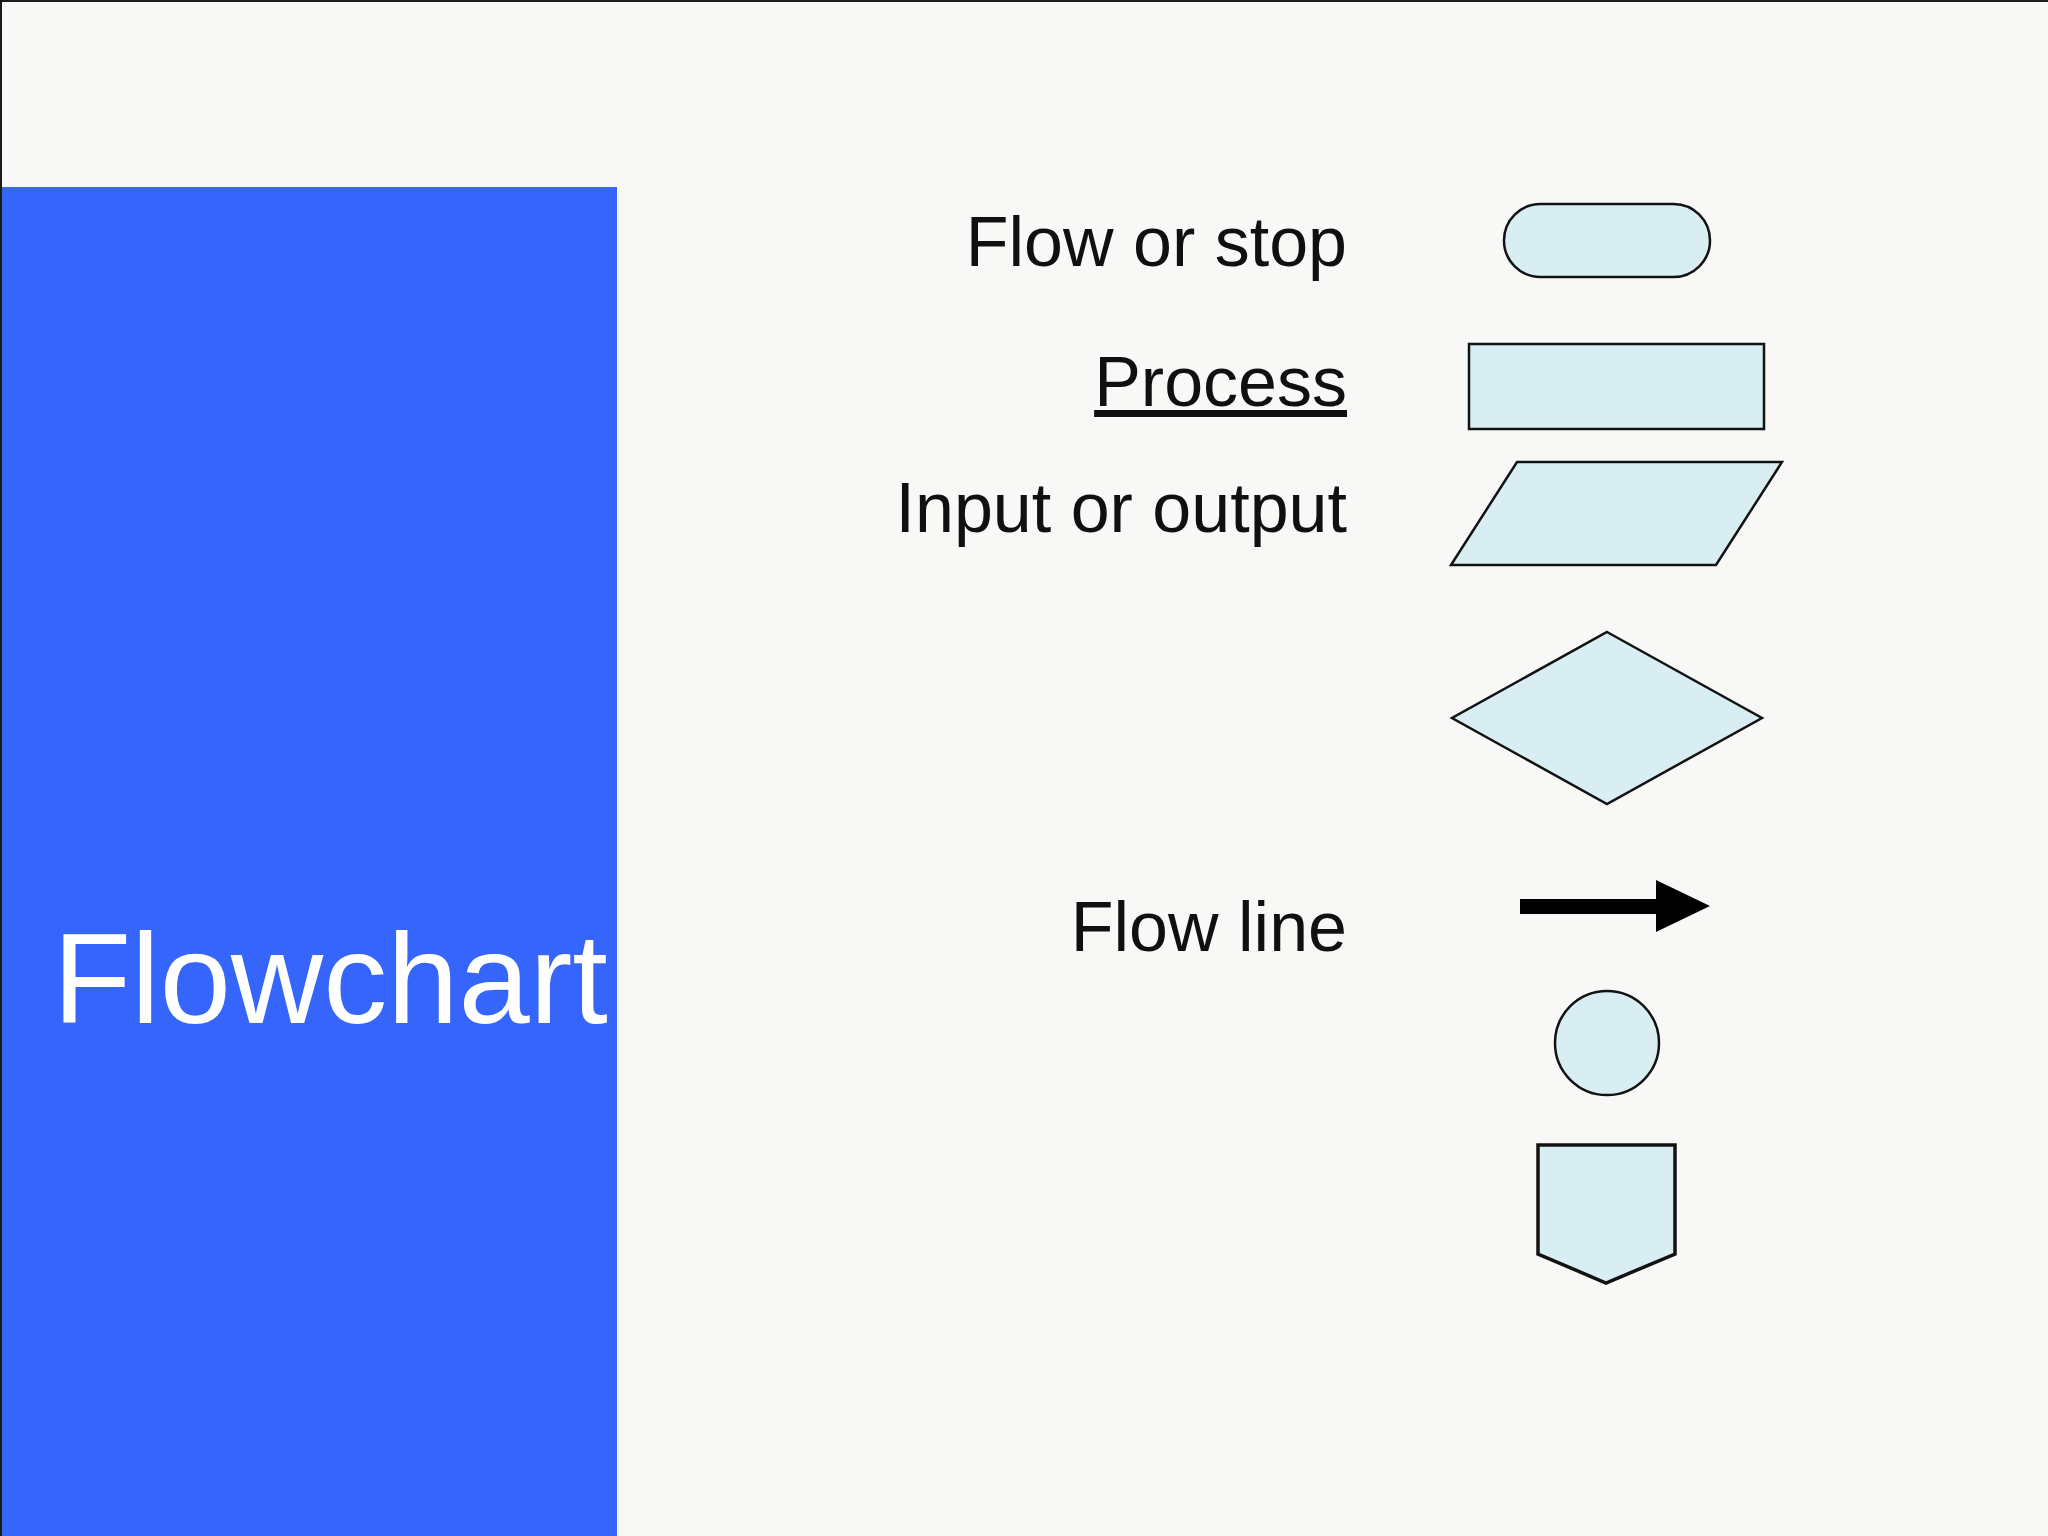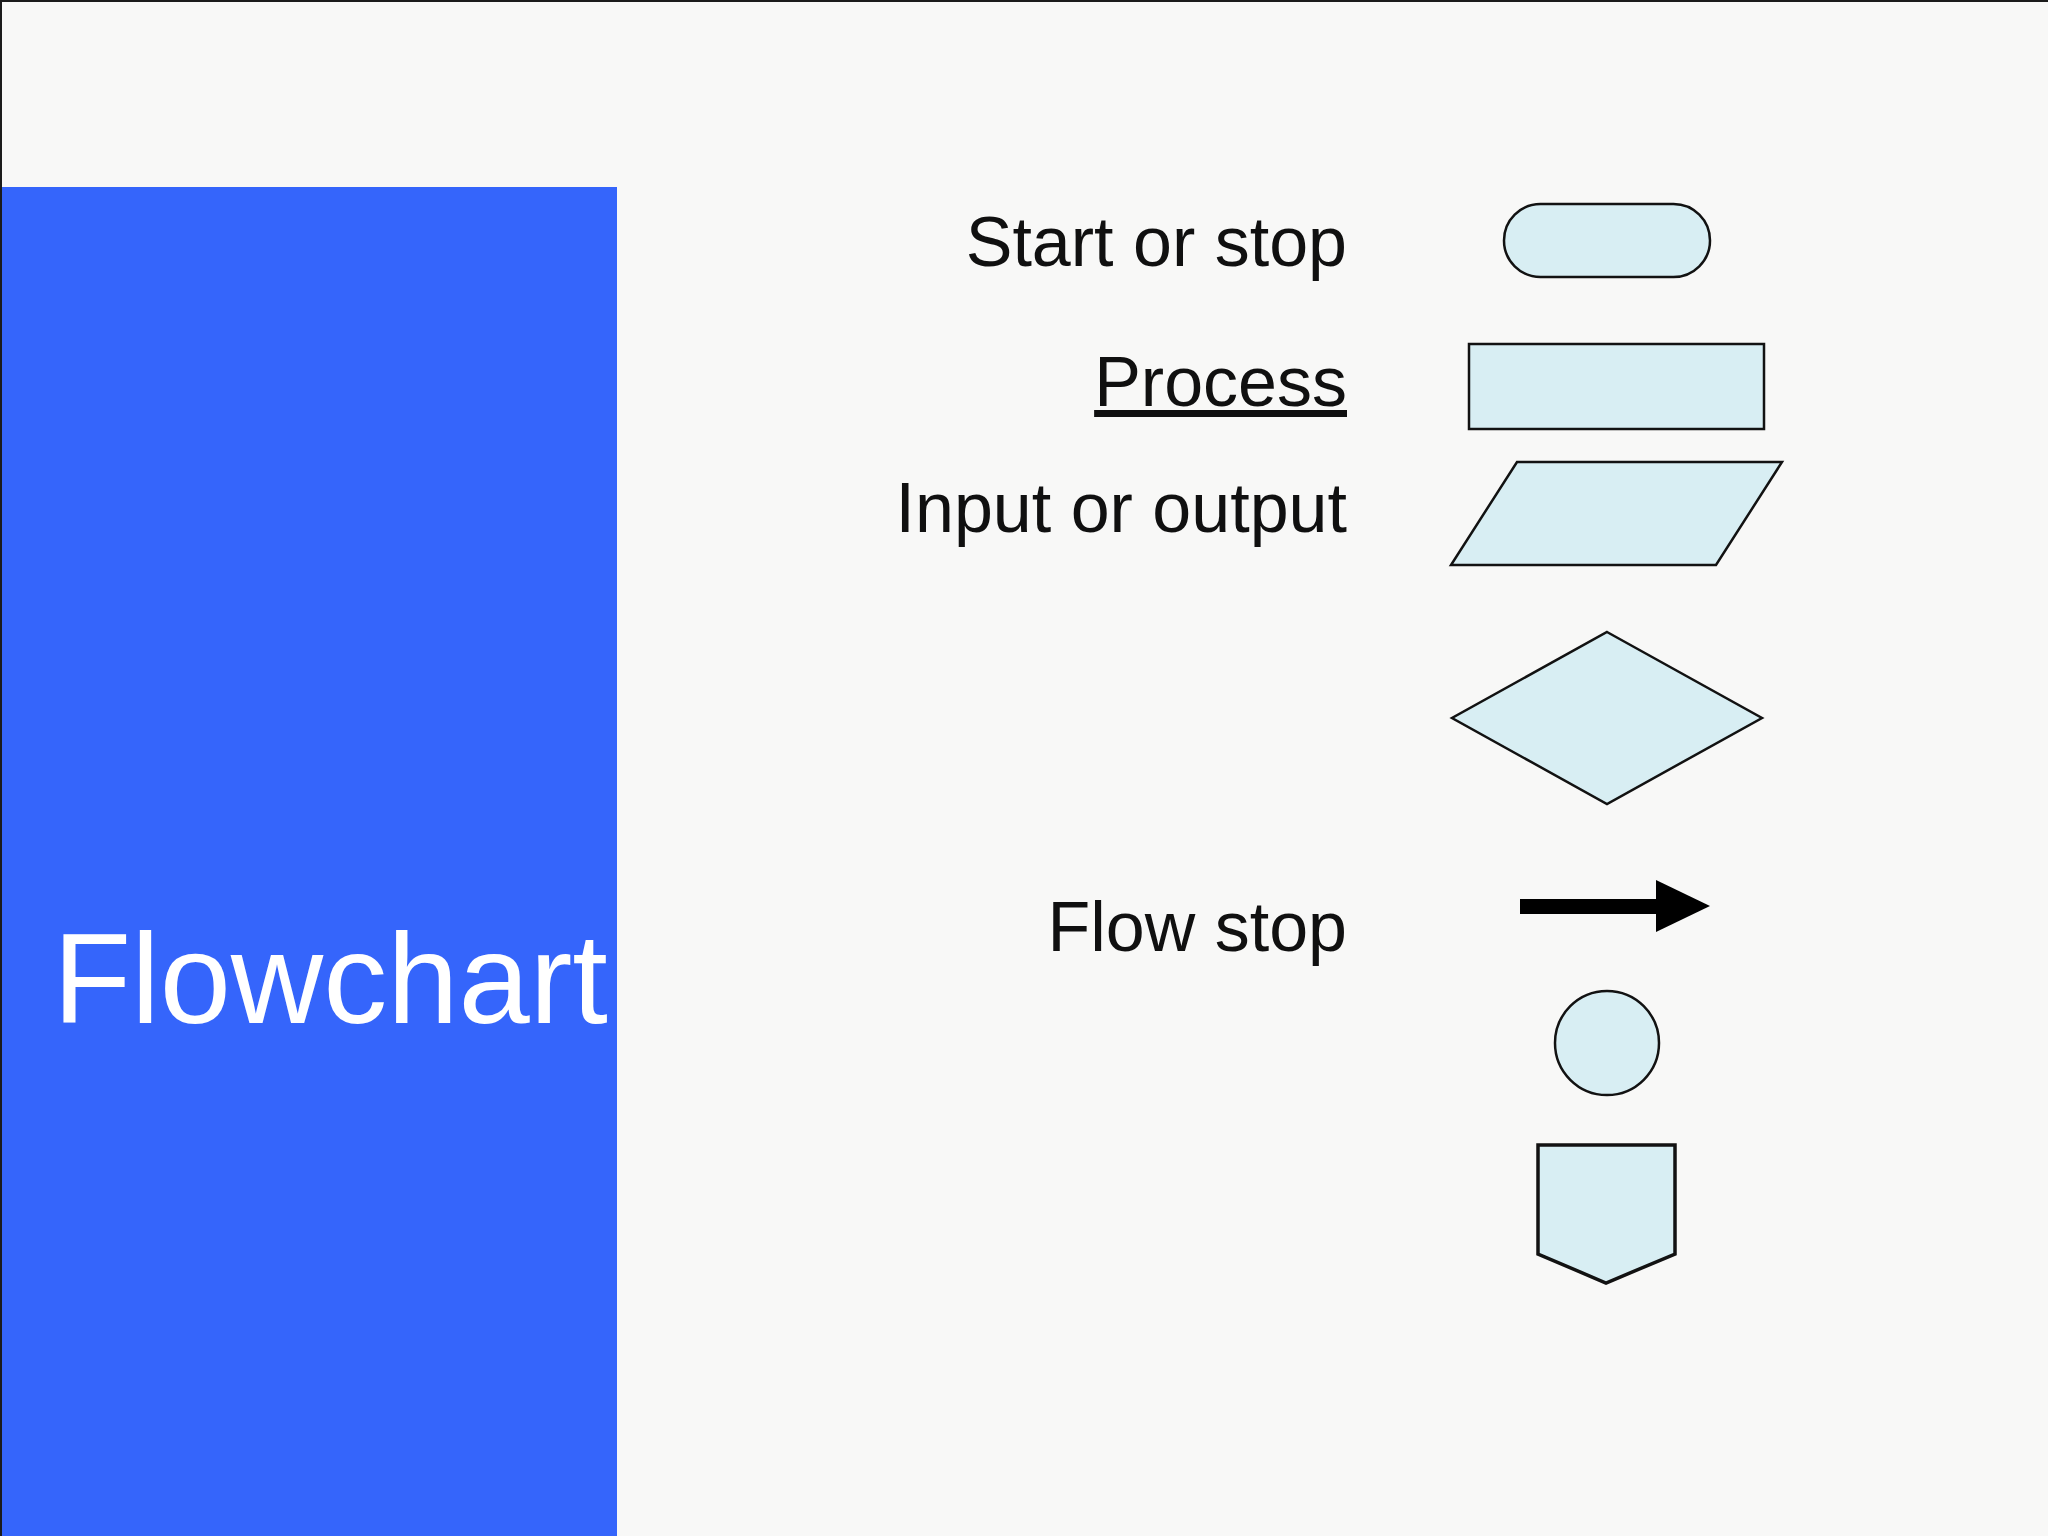--- a/index.html
+++ b/index.html
@@ -76,28 +76,28 @@
 <body>
 
 <div class="slide">
 
   <div class="title-panel">
     <div class="slide-title">
       <span>Flowchart</span>
     </div>
   </div>
 
-  <div class="legend-label label-start-stop">Start or stop</div>
+  <div class="legend-label label-start-stop">Flow or stop</div>
 
   <div class="legend-label label-process">Process</div>
 
   <div class="legend-label label-input-output">Input or output</div>
 
 
-  <div class="legend-label label-flow-line">Flow stop</div>
+  <div class="legend-label label-flow-line">Flow line</div>
 
 
 
   <svg class="symbols-svg" viewBox="0 0 2048 1536">
 
     <rect class="shape" x="1502" y="202" width="206" height="73" rx="36.5" ry="36.5"></rect>
 
     <rect class="shape" x="1467" y="342" width="295" height="85"></rect>
 
     <polygon class="shape" points="1515,460 1780,460 1714,563 1449,563"></polygon>

